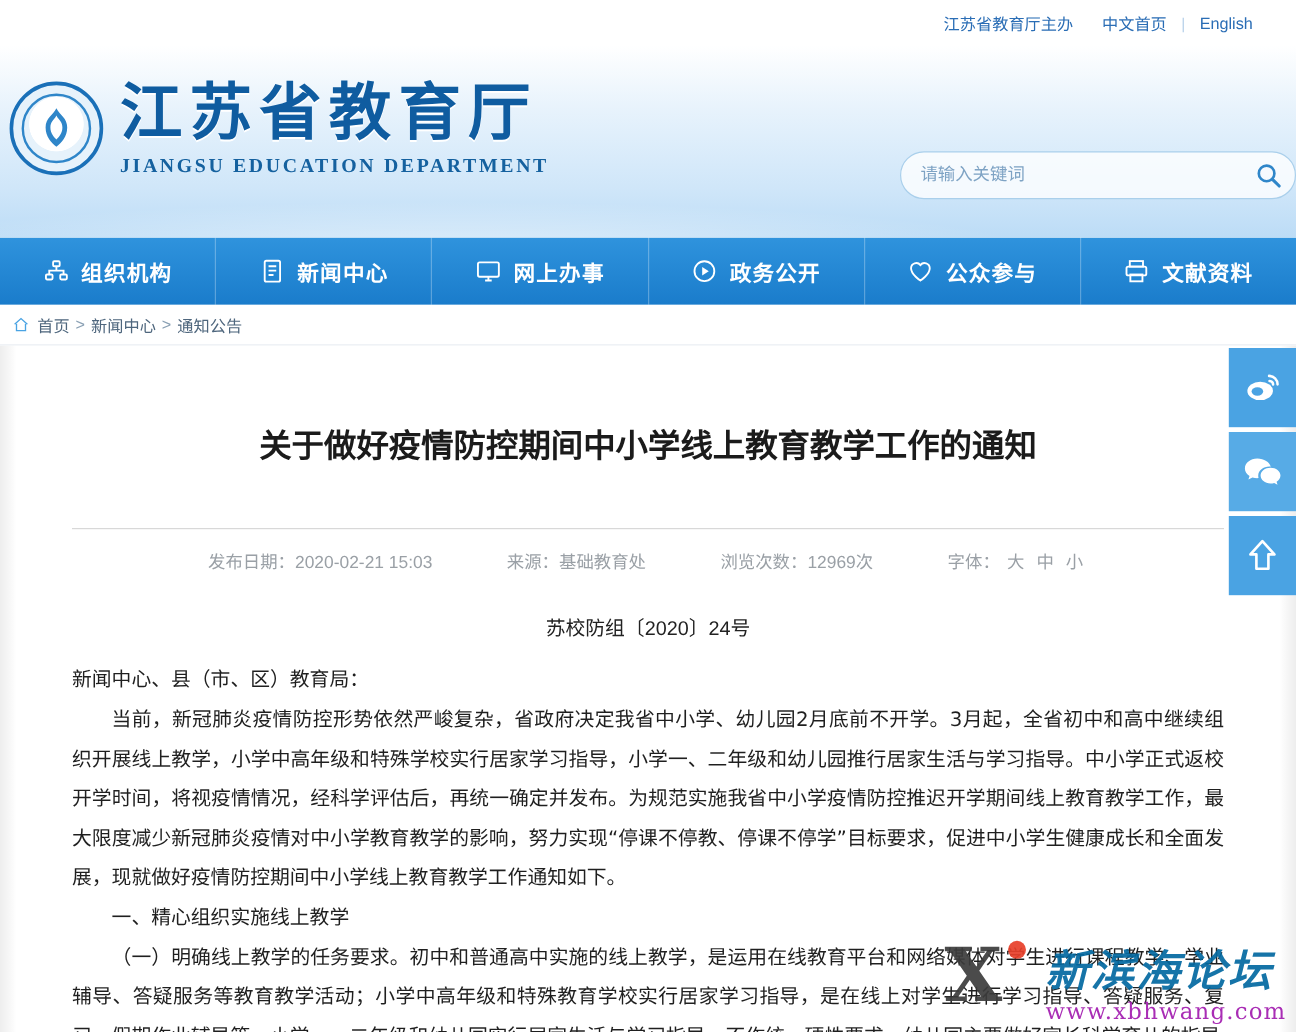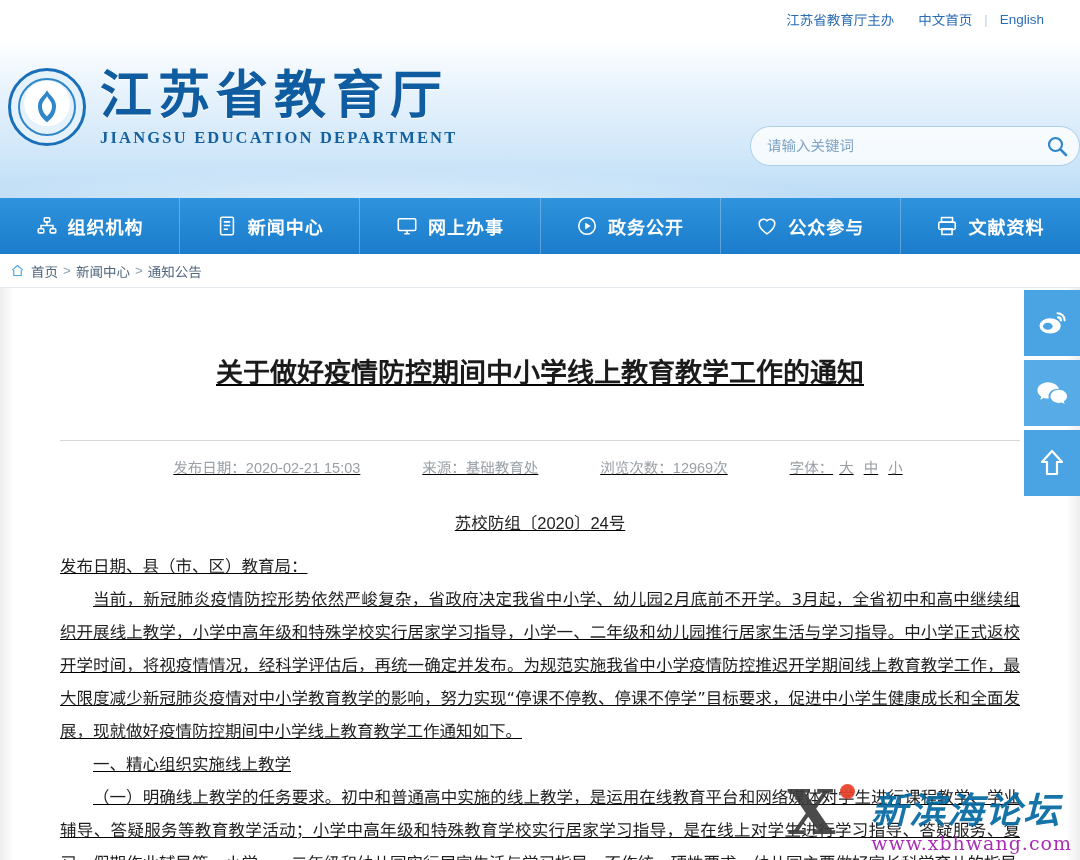--- a/index.html
+++ b/index.html
@@ -166,21 +166,20 @@
   .crumb a { color: #4e667d; text-decoration: none; }
   .crumb .c-sep { margin: 0 5px; color: #8aa0b4; }
 
   
   .paper {
     position: relative;
     background: #ffffff;
     padding: 0 60px;
     height: calc(860px - 38px - 160px - 56px - 34px);
     overflow: hidden;
-    text-decoration: underline;
   }
   .side-shadow-l, .side-shadow-r {
     position: absolute; top: 0; bottom: 0; width: 14px;
   }
   .side-shadow-l { left: 0; background: linear-gradient(90deg, rgba(0,0,0,.07), rgba(0,0,0,0)); }
   .side-shadow-r { right: 0; background: linear-gradient(270deg, rgba(0,0,0,.07), rgba(0,0,0,0)); }
 
   .art-title {
     text-align: center;
     font-size: 27px;
@@ -421,21 +420,21 @@
         <span>字体：</span>
         <span class="fs">大</span>
         <span class="fs">中</span>
         <span class="fs">小</span>
       </span>
     </div>
 
     <div class="doc-no">苏校防组〔2020〕24号</div>
 
     <div class="body-text">
-      <p>发布日期、县（市、区）教育局：</p>
+      <p>新闻中心、县（市、区）教育局：</p>
       <p class="indent2">当前，新冠肺炎疫情防控形势依然严峻复杂，省政府决定我省中小学、幼儿园2月底前不开学。3月起，全省初中和高中继续组织开展线上教学，小学中高年级和特殊学校实行居家学习指导，小学一、二年级和幼儿园推行居家生活与学习指导。中小学正式返校开学时间，将视疫情情况，经科学评估后，再统一确定并发布。为规范实施我省中小学疫情防控推迟开学期间线上教育教学工作，最大限度减少新冠肺炎疫情对中小学教育教学的影响，努力实现“停课不停教、停课不停学”目标要求，促进中小学生健康成长和全面发展，现就做好疫情防控期间中小学线上教育教学工作通知如下。</p>
       <p class="indent2">一、精心组织实施线上教学</p>
       <p class="indent2">（一）明确线上教学的任务要求。初中和普通高中实施的线上教学，是运用在线教育平台和网络媒体对学生进行课程教学、学业辅导、答疑服务等教育教学活动；小学中高年级和特殊教育学校实行居家学习指导，是在线上对学生进行学习指导、答疑服务、复习、假期作业辅导等，小学一、二年级和幼儿园实行居家生活与学习指导，不作统一硬性要求，幼儿园主要做好家长科学育儿的指导</p>
     </div>
   </div>
 
   <div class="floatbar">
     <div class="float-btn">
       <svg width="30" height="26" viewBox="0 0 32 28">
         <ellipse cx="14" cy="17" rx="11.5" ry="8.2" fill="#ffffff"></ellipse>

